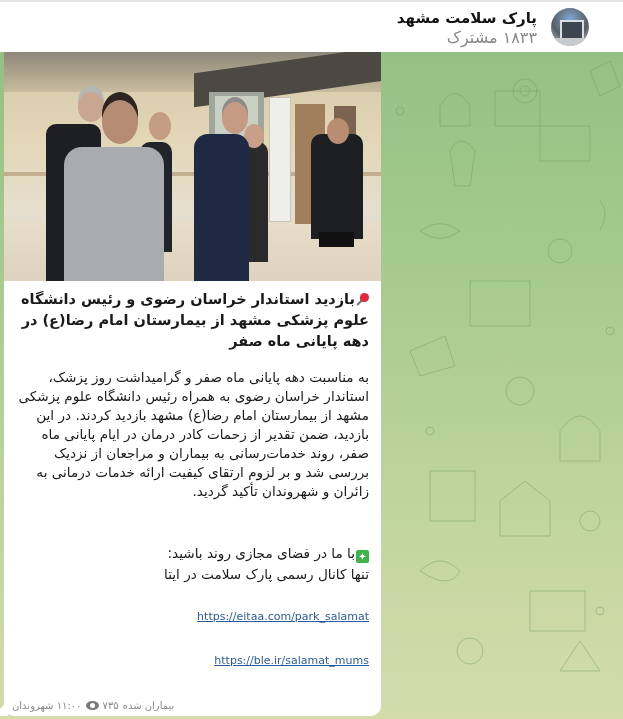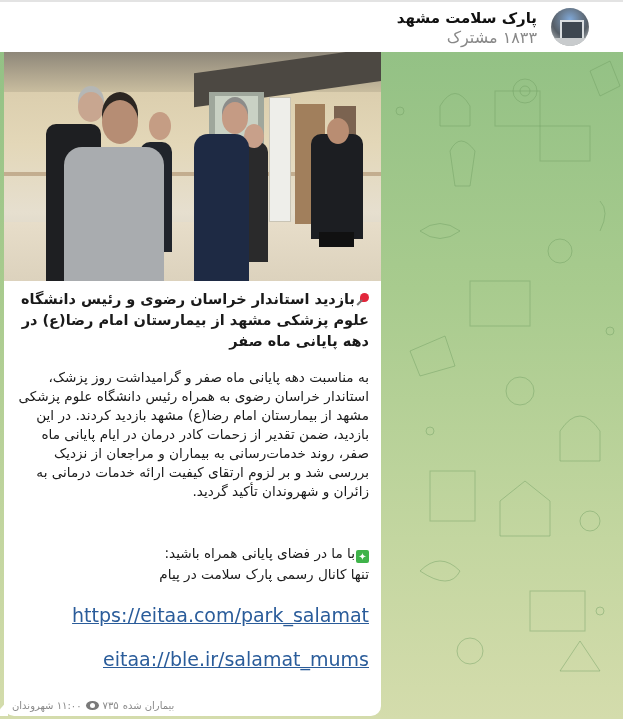--- a/index.html
+++ b/index.html
@@ -88,21 +88,21 @@
   .pin-icon { display: inline-block; width: 12px; height: 12px; margin-left: 2px; vertical-align: -1px; position: relative; }
   .pin-icon::before { content: ""; position: absolute; right: 0; top: 0; width: 9px; height: 9px; background: #e2263b; border-radius: 50% 50% 50% 0; transform: rotate(0deg); }
   .pin-icon::after { content: ""; position: absolute; left: 0; bottom: 0; width: 7px; height: 1.5px; background: #777; transform: rotate(-45deg); transform-origin: left; }
   .body-text { font-size: 13.6px; line-height: 19px; margin-top: 16px; }
   .spacer { height: 20px; }
   .line { font-size: 13.6px; line-height: 20.5px; }
   .sparkle-icon {
     display: inline-block; width: 13px; height: 13px; background: #3fb34a; border-radius: 2px;
     color: #fff; font-size: 10px; line-height: 13px; text-align: center; vertical-align: -2px; margin-left: 1px;
   }
-  .link { color: #2a5c9a; text-decoration: underline; font-size: 19px; line-height: 20.5px; direction: ltr; display: inline-block; }
+  .link { color: #2a5c9a; text-decoration: underline; font-size: 11px; line-height: 20.5px; direction: ltr; display: inline-block; }
   .meta {
     position: absolute; left: 8px; bottom: 5px; direction: rtl;
     display: flex; align-items: center; gap: 4px; font-size: 10px; color: #8a8a8a;
   }
   .eye-icon { display: inline-block; width: 13px; height: 9px; border-radius: 50%; background: #7a7a7a; position: relative; }
   .eye-icon::after { content: ""; position: absolute; left: 4px; top: 2px; width: 5px; height: 5px; border-radius: 50%; background: #fff; }
 </style>
 </head>
 <body>
 
@@ -172,26 +172,26 @@
     <div class="person p2"></div>
       <div class="head h2"></div>
   </div>
 
   <div class="content">
     <div class="title"><span class="pin-icon"></span><span>بازدید استاندار خراسان رضوی و رئیس دانشگاه علوم پزشکی مشهد از بیمارستان امام رضا(ع) در دهه پایانی ماه صفر</span></div>
 
     <div class="body-text">به مناسبت دهه پایانی ماه صفر و گرامیداشت روز پزشک، استاندار خراسان رضوی به همراه رئیس دانشگاه علوم پزشکی مشهد از بیمارستان امام رضا(ع) مشهد بازدید کردند. در این بازدید، ضمن تقدیر از زحمات کادر درمان در ایام پایانی ماه صفر، روند خدمات‌رسانی به بیماران و مراجعان از نزدیک بررسی شد و بر لزوم ارتقای کیفیت ارائه خدمات درمانی به زائران و شهروندان تأکید گردید.</div>
 
     <div class="spacer" style="height:42px"></div>
-    <div class="line"><span class="sparkle-icon">✦</span><span>با ما در فضای پایانی همراه باشید:</span></div>
-    <div class="line">تنها کانال رسمی پارک سلامت در پیام</div>
+    <div class="line"><span class="sparkle-icon">✦</span><span>با ما در فضای مجازی روند باشید:</span></div>
+    <div class="line">تنها کانال رسمی پارک سلامت در ایتا</div>
     <div class="spacer" style="height:21px"></div>
     <div class="line"><span class="link">https://eitaa.com/park_salamat</span></div>
     <div class="spacer" style="height:21px"></div>
-    <div class="line"><span class="link">eitaa://ble.ir/salamat_mums</span></div>
+    <div class="line"><span class="link">https://ble.ir/salamat_mums</span></div>
     <div class="spacer" style="height:21px"></div>
 
   </div>
 
   <div class="meta">
     <span>بیماران شده</span>
     <span>۷۳۵</span>
     <span class="eye-icon"></span>
     <span>۱۱:۰۰ شهروندان</span>
   </div>

